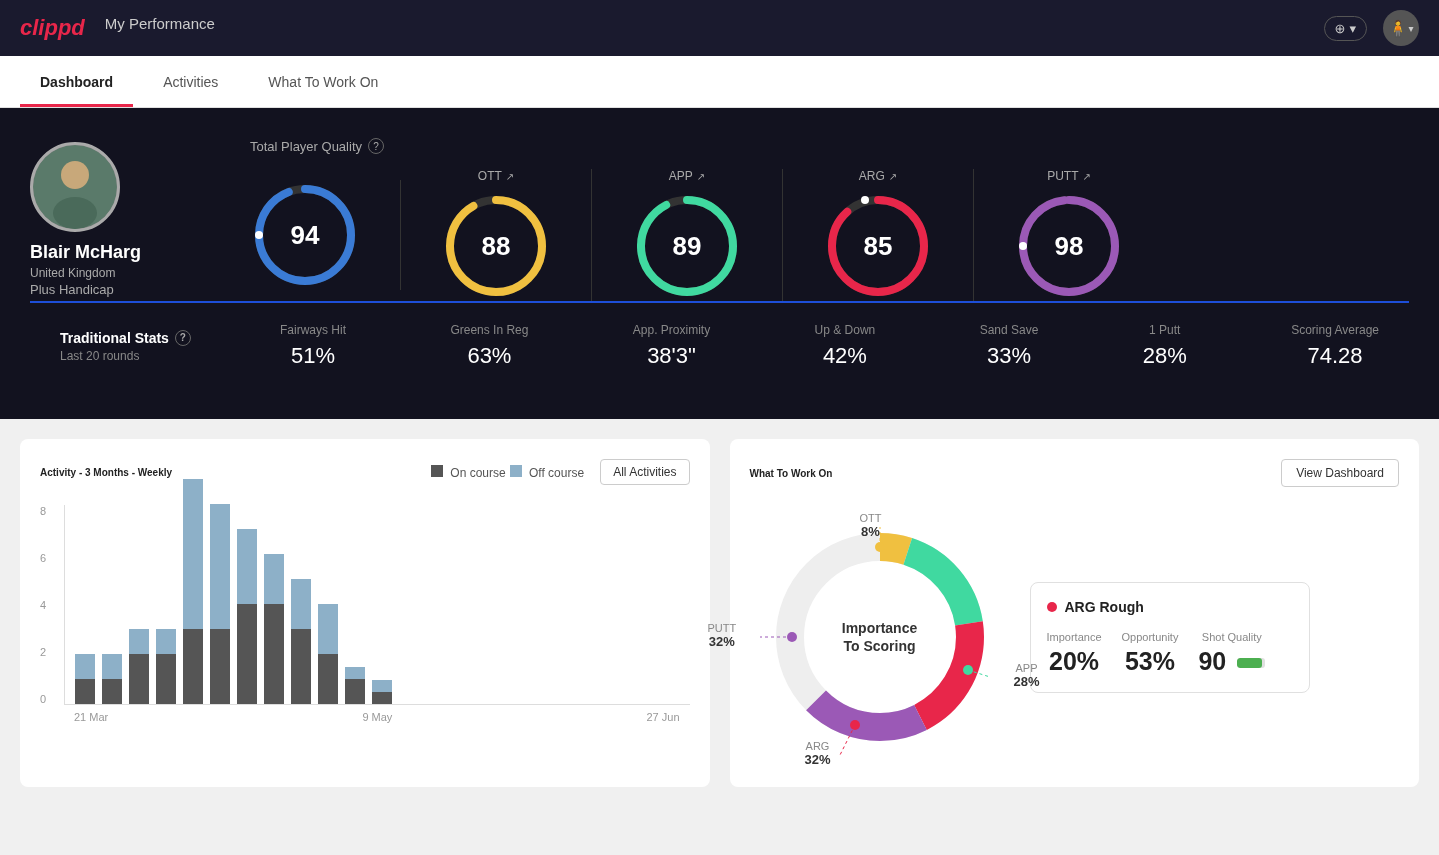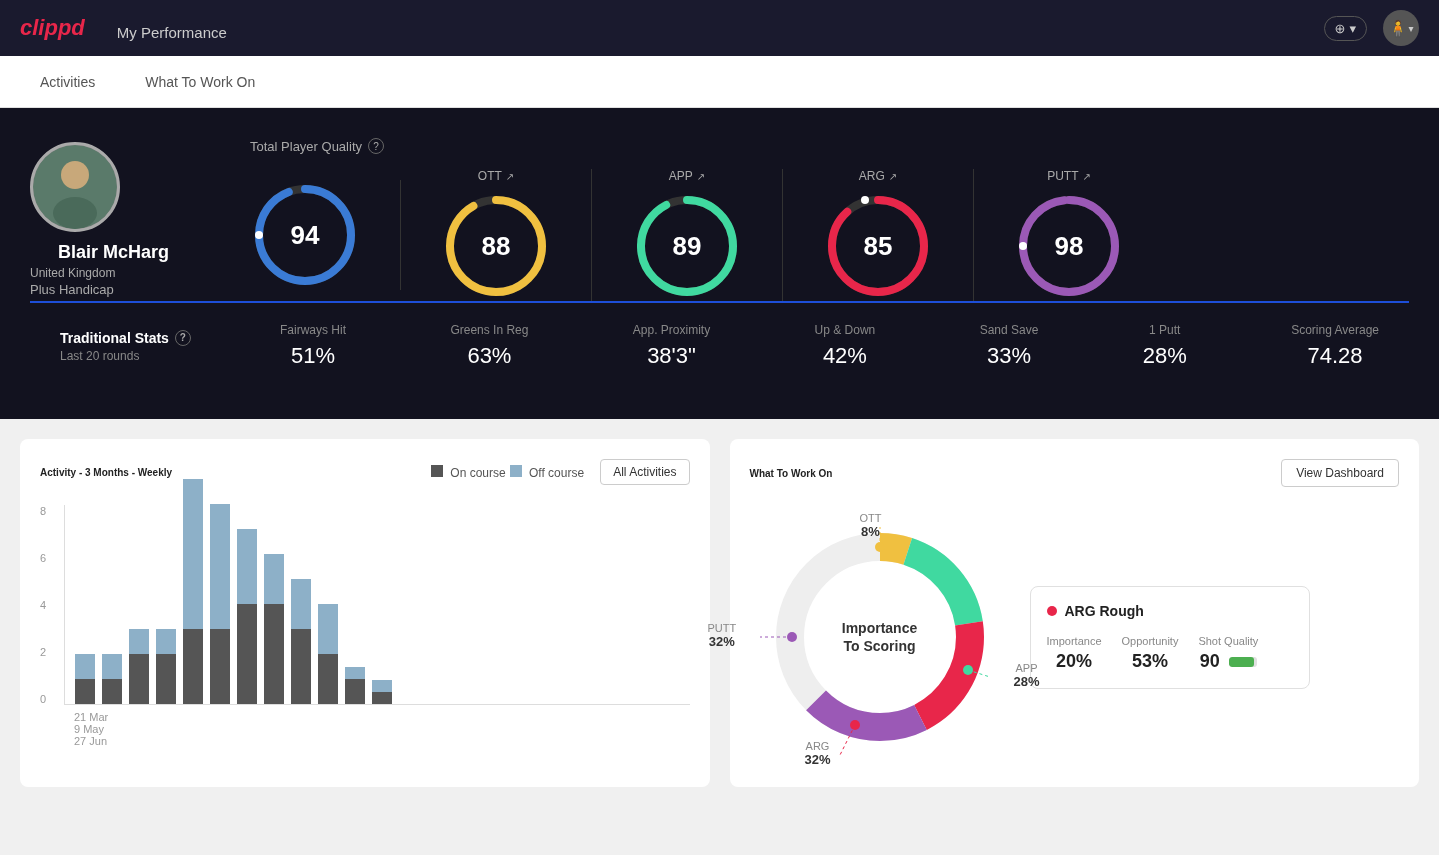--- a/index.html
+++ b/index.html
@@ -9,22 +9,22 @@
     .header {
       background: #1a1a2e;
       display: flex;
       align-items: center;
       padding: 0 20px;
       height: 56px;
       justify-content: space-between;
     }
     .header-logo {
       display: flex;
-      align-items: flex-end;
-      gap: 12px;
+      align-items: flex-start;
+      gap: 0;
     }
     .logo-text {
       font-size: 22px;
       font-weight: 700;
       color: #e8264a;
       font-style: italic;
     }
     .header-title {
       color: #ccc;
       font-size: 15px;
@@ -106,21 +106,20 @@
       margin-bottom: 10px;
       display: flex;
       align-items: center;
       justify-content: center;
       font-size: 30px;
     }
     .player-name {
       font-size: 18px;
       font-weight: 700;
       color: #fff;
-      margin-left: 28px;
     }
     .player-country {
       font-size: 12px;
       color: #aaa;
       margin-top: 3px;
     }
     .player-handicap {
       font-size: 13px;
       color: #aaa;
       margin-top: 2px;
@@ -338,21 +337,21 @@
     }
     .arg-metric {
       text-align: center;
     }
     .arg-metric-label {
       font-size: 11px;
       color: #888;
       margin-bottom: 4px;
     }
     .arg-metric-value {
-      font-size: 18px;
+      font-size: 25px;
       font-weight: 700;
       color: #222;
       text-align: center;
     }
     .shot-quality-bar {
       display: inline-block;
       width: 28px;
       height: 10px;
       background: #e0e0e0;
       border-radius: 3px;
@@ -406,20 +405,21 @@
       <span>▾</span>
     </div>
     <div class="header-avatar">
       <span>🧍</span>
       <span style="font-size:10px;color:#ccc;">▾</span>
     </div>
   </div>
 </header>
 
 <nav class="nav-tabs">
+  <div class="nav-tab active">Dashboard</div>
   <div class="nav-tab">Activities</div>
   <div class="nav-tab">What To Work On</div>
 </nav>
 
 <div class="hero">
   <div class="hero-top">
 
     <div class="player-info">
       <div class="player-avatar">
         <svg width="84" height="84" viewBox="0 0 84 84">
@@ -627,21 +627,21 @@
             <div style="width:20px;height:12px;background:#8db0c8;"></div>
             <div style="width:20px;height:25px;background:#555;"></div>
           </div>
           <div class="bar-group" style="display:flex;flex-direction:column;align-items:center;">
             <div style="width:20px;height:12px;background:#8db0c8;"></div>
             <div style="width:20px;height:12px;background:#555;"></div>
           </div>
         </div>
       </div>
 
-      <div style="display:flex;justify-content:space-between;padding-left:34px;padding-right:10px;margin-top:6px;font-size:11px;color:#999;flex-direction:column;">
+      <div style="display:flex;justify-content:space-between;padding-left:34px;padding-right:10px;margin-top:6px;font-size:11px;color:#999;">
         <span>21 Mar</span>
         <span>9 May</span>
         <span>27 Jun</span>
       </div>
     </div>
   </div>
 
   <div class="panel">
     <div class="panel-header">
       <span class="panel-title">What To Work On</span>

